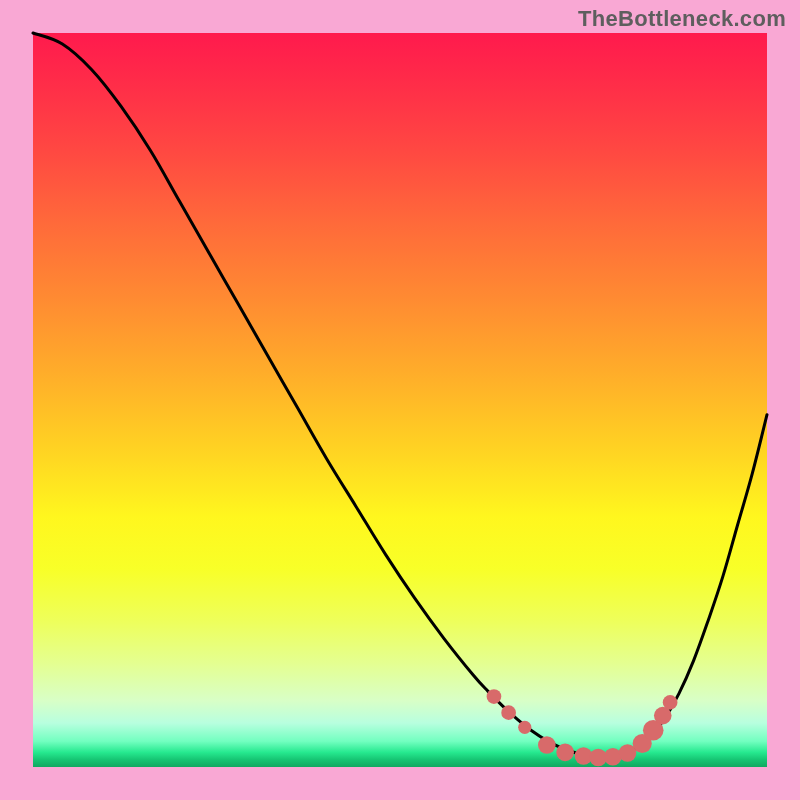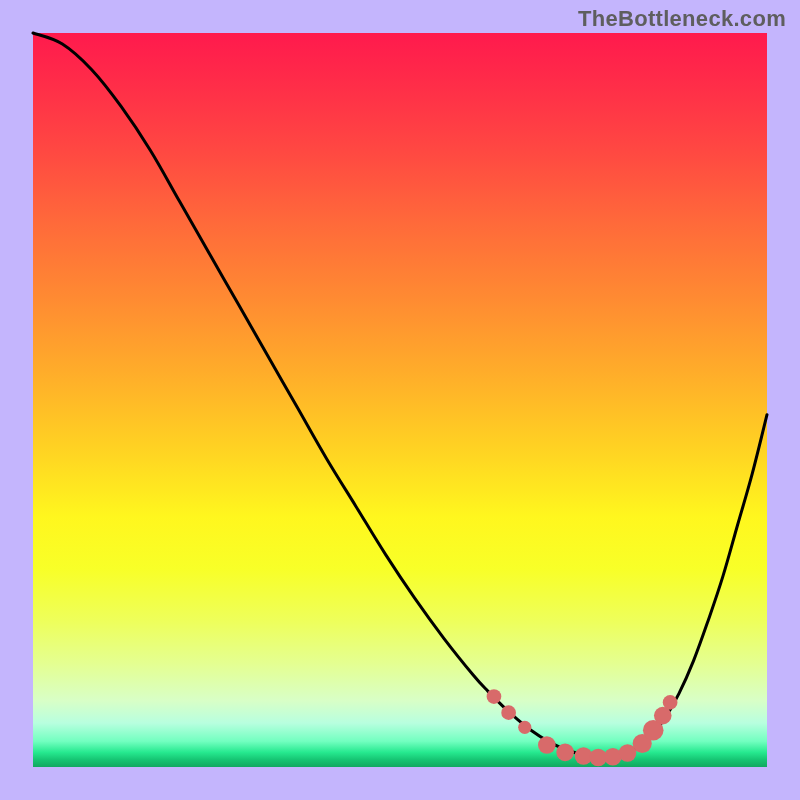--- a/index.html
+++ b/index.html
@@ -1,17 +1,17 @@
 <!DOCTYPE html>
 <html><head>
 <meta charset="utf-8">
 <style>
   * { margin: 0; padding: 0; box-sizing: border-box; }
   html, body { width: 800px; height: 800px; background: #000; overflow: hidden; }
-  .page { width: 800px; height: 800px; background: #c4b5fd; position: relative; }
+  .page { width: 800px; height: 800px; background: #f9a8d4; position: relative; }
   .watermark {
     position: absolute;
     top: 6px;
     right: 14px;
     font-family: Arial, Helvetica, sans-serif;
     font-size: 22px;
     font-weight: 600;
     color: #5e5e5e;
     letter-spacing: 0.3px;
     z-index: 10;

